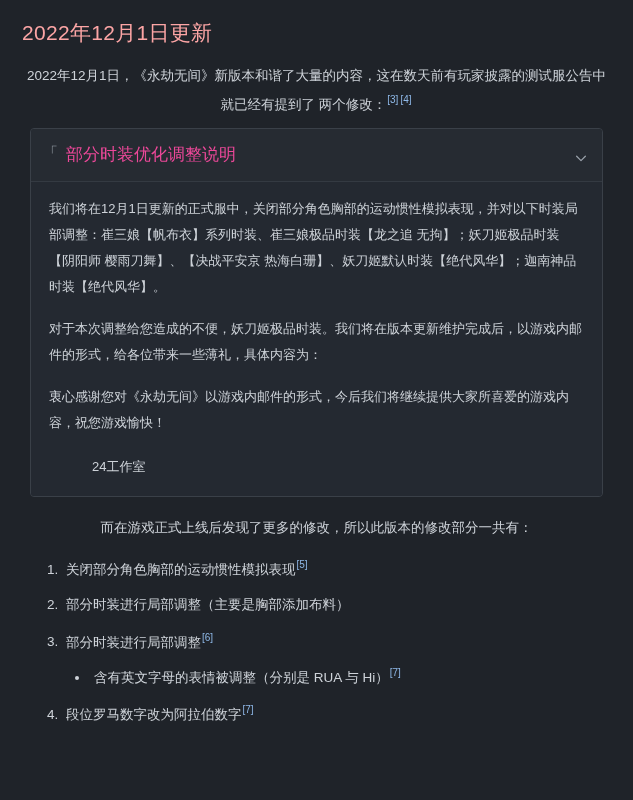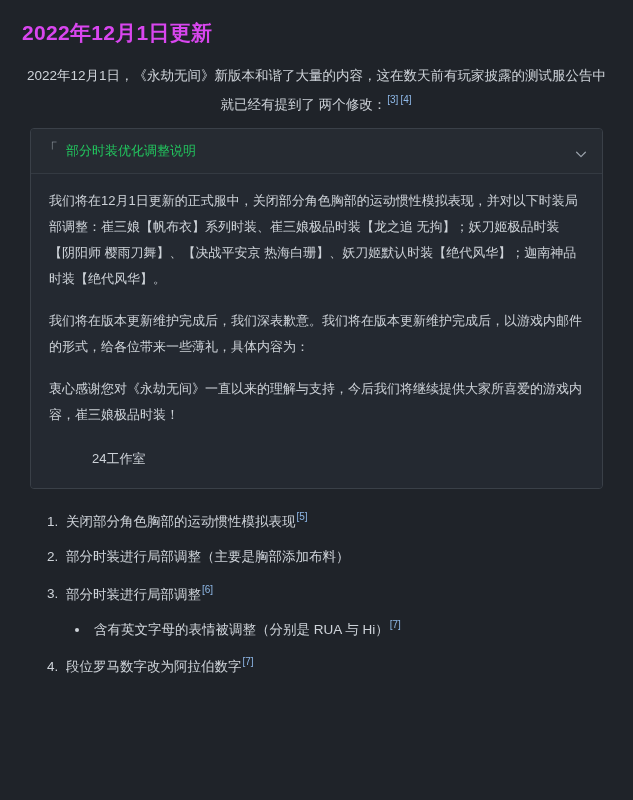--- a/index.html
+++ b/index.html
@@ -16,22 +16,22 @@
     line-height: 1.9;
     -webkit-font-smoothing: antialiased;
   }
   .page {
     width: 633px;
     box-sizing: border-box;
     padding: 14px 22px 10px 22px;
   }
   h1.title {
     font-size: 21px;
-    font-weight: 700;
-    color: #d946ef;
+    font-weight: 400;
+    color: #fca5a5;
     margin: 4px 0 16px 0;
     letter-spacing: 0.3px;
     line-height: 1.4;
   }
   .para {
     margin: 0 0 14px 0;
     line-height: 1.95;
     color: #ced3d9;
     font-size: 13.5px;
     text-align: center;
@@ -61,22 +61,22 @@
     background: #262b32;
     cursor: pointer;
   }
   .quote-mark {
     color: #9aa2ab;
     font-size: 15px;
     line-height: 1;
     padding-bottom: 4px;
   }
   .card-title {
-    font-size: 13px;
-    color: #22c55e;
+    font-size: 17px;
+    color: #ec4899;
     flex: 1;
   }
   .chevron {
     width: 14px;
     height: 14px;
     color: #9aa2ab;
     flex: none;
     margin-right: 2px;
   }
   .card-body {
@@ -131,26 +131,27 @@
       <span class="quote-mark">「</span>
       <span class="card-title">部分时装优化调整说明</span>
       <span class="chevron">
         <svg viewBox="0 0 16 16" width="14" height="14" aria-hidden="true">
           <path d="M3 6 L8 11 L13 6" fill="none" stroke="currentColor" stroke-width="1.4" stroke-linecap="round" stroke-linejoin="round"></path>
         </svg>
       </span>
     </div>
     <div class="card-body">
       <p>我们将在12月1日更新的正式服中，关闭部分角色胸部的运动惯性模拟表现，并对以下时装局部调整：崔三娘【帆布衣】系列时装、崔三娘极品时装【龙之追 无拘】；妖刀姬极品时装【阴阳师 樱雨刀舞】、【决战平安京 热海白珊】、妖刀姬默认时装【绝代风华】；迦南神品时装【绝代风华】。</p>
-      <p>我们将在版本更新维护完成后，我们深表歉意。我们将在版本更新维护完成后，以游戏内邮件的形式，给各位带来一些薄礼，具体内容为：</p>
-      <p>衷心感谢您对《永劫无间》一直以来的理解与支持，今后我们将继续提供大家所喜爱的游戏内容，崔三娘极品时装！</p>
+      <p>对于本次调整给您造成的不便，妖刀姬极品时装。我们将在版本更新维护完成后，以游戏内邮件的形式，给各位带来一些薄礼，具体内容为：</p>
+      <p>衷心感谢您对《永劫无间》以游戏内邮件的形式，今后我们将继续提供大家所喜爱的游戏内容，祝您游戏愉快！</p>
       <p class="sig">24工作室</p>
     </div>
   </div>
 
+  <p class="para">而在游戏正式上线后发现了更多的修改，所以此版本的修改部分一共有：</p>
 
   <ol class="main-list">
     <li>
       <span>关闭部分角色胸部的运动惯性模拟表现</span><span class="ref">[5]</span>
     </li>
     <li>
       <span>部分时装进行局部调整（主要是胸部添加布料）</span>
     </li>
     <li>
       <span>部分时装进行局部调整</span><span class="ref">[6]</span>

